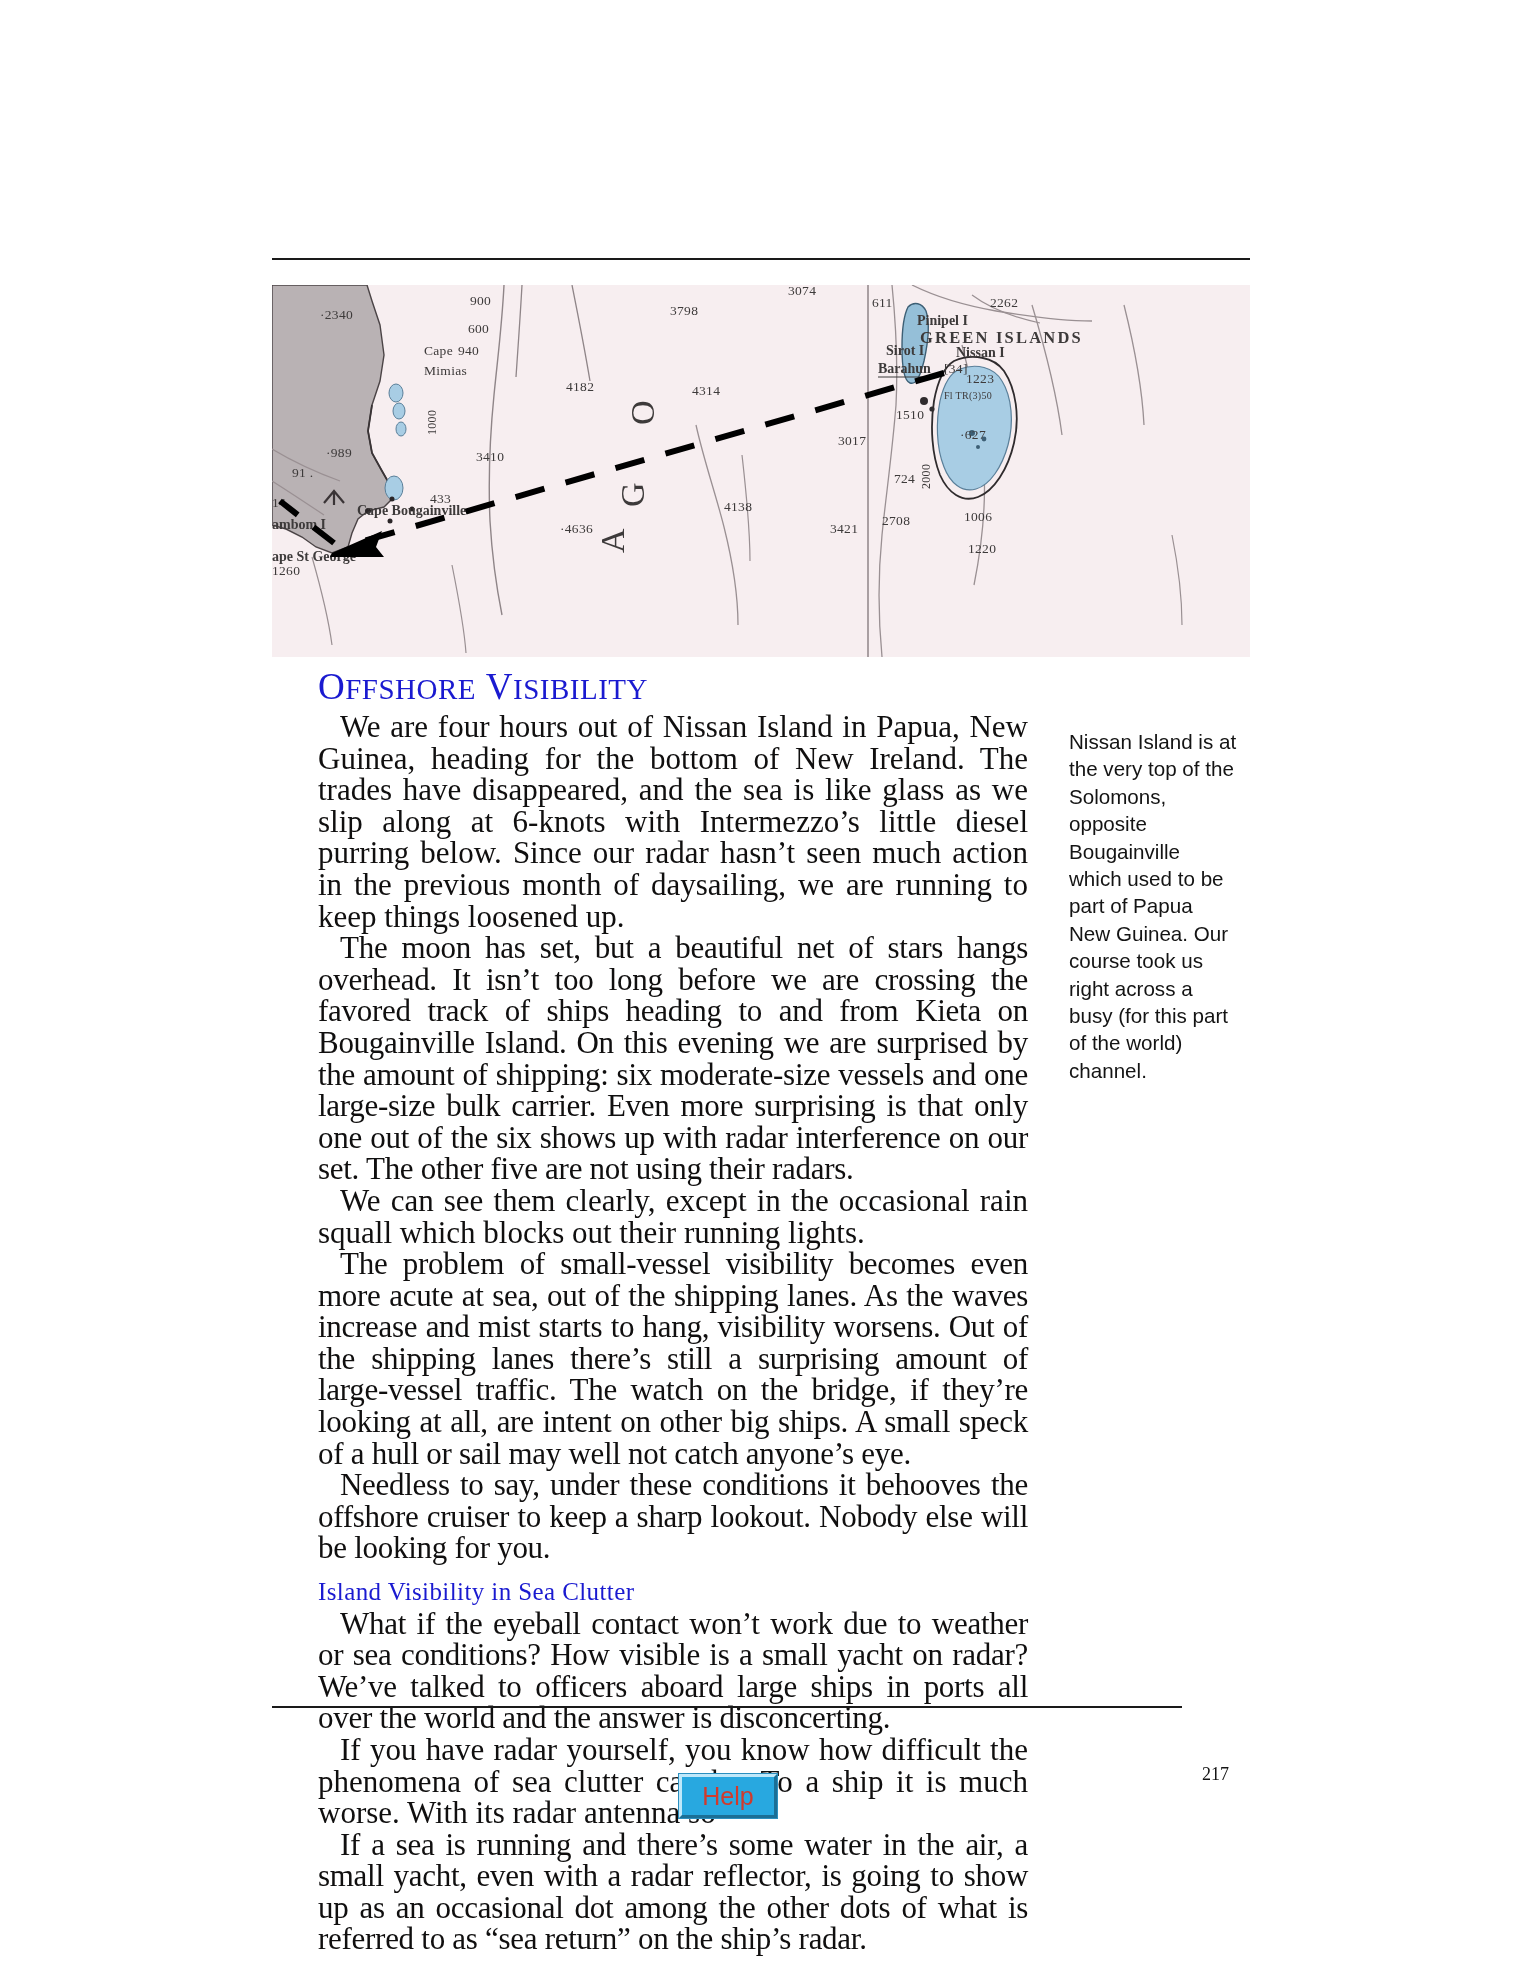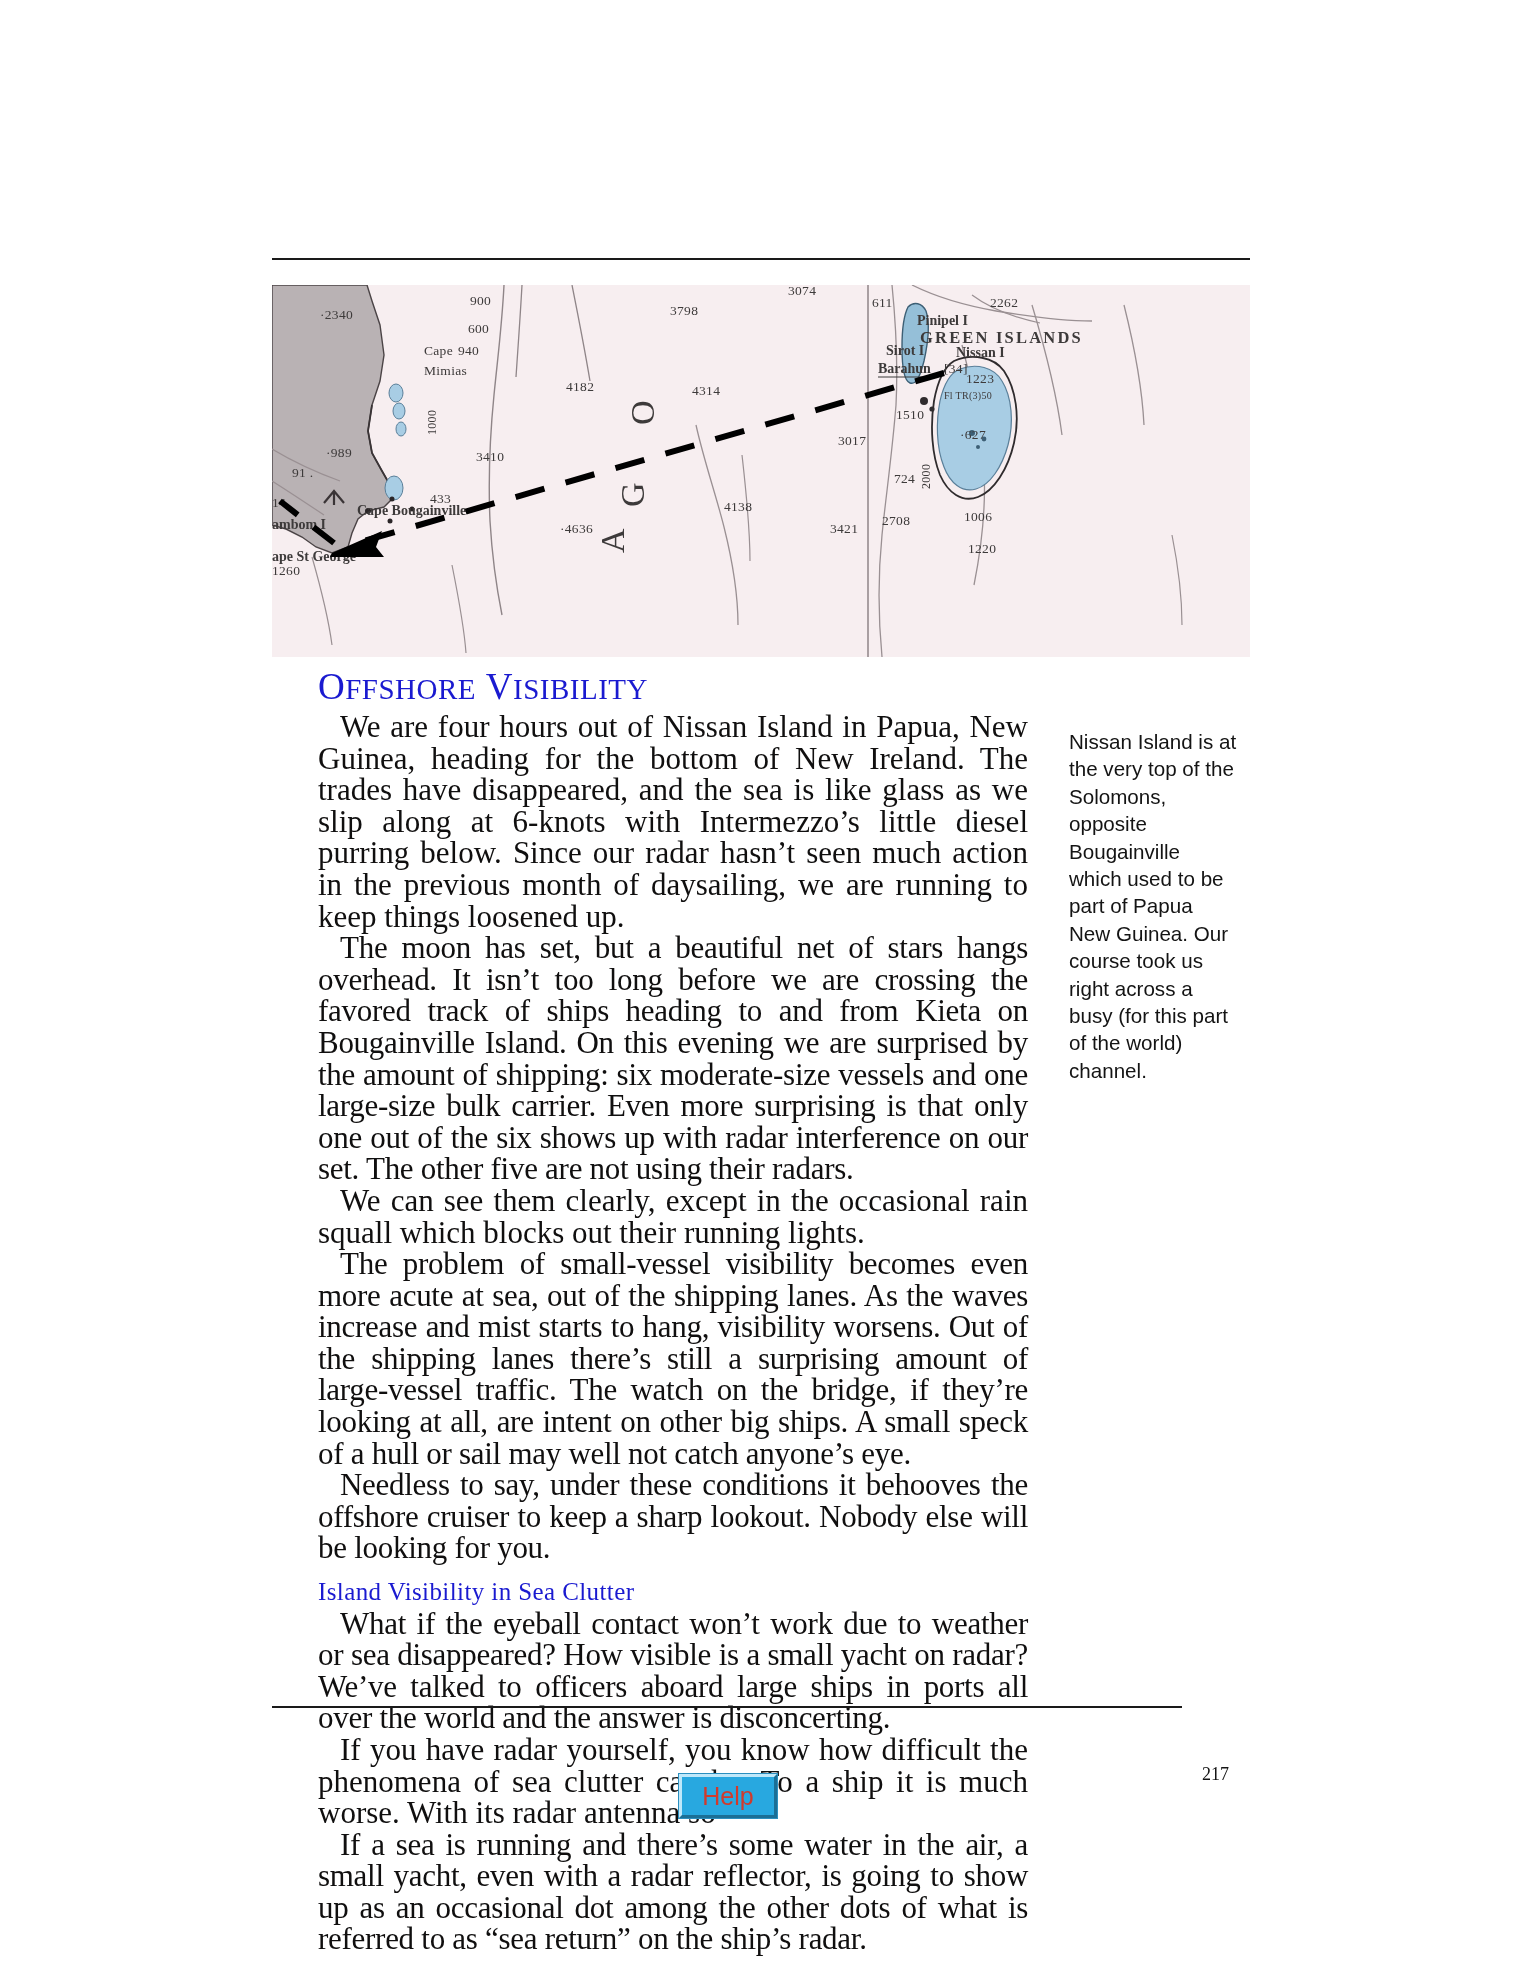--- a/index.html
+++ b/index.html
@@ -293,21 +293,21 @@
     </h1>
 
     <p class="para">We are four hours out of Nissan Island in Papua, New Guinea, heading for the bottom of New Ireland. The trades have disappeared, and the sea is like glass as we slip along at 6-knots with Intermezzo’s little diesel purring below. Since our radar hasn’t seen much action in the previous month of daysailing, we are running to keep things loosened up.</p>
     <p class="para tight">The moon has set, but a beautiful net of stars hangs overhead. It isn’t too long before we are crossing the favored track of ships heading to and from Kieta on Bougainville Island. On this evening we are surprised by the amount of shipping: six moderate-size vessels and one large-size bulk carrier. Even more surprising is that only one out of the six shows up with radar interference on our set. The other five are not using their radars.</p>
     <p class="para">We can see them clearly, except in the occasional rain squall which blocks out their running lights.</p>
     <p class="para tight">The problem of small-vessel visibility becomes even more acute at sea, out of the shipping lanes. As the waves increase and mist starts to hang, visibility worsens. Out of the shipping lanes there’s still a surprising amount of large-vessel traffic. The watch on the bridge, if they’re looking at all, are intent on other big ships. A small speck of a hull or sail may well not catch anyone’s eye.</p>
     <p class="para tight">Needless to say, under these conditions it behooves the offshore cruiser to keep a sharp lookout. Nobody else will be looking for you.</p>
 
     <h2 class="sub-title">Island Visibility in Sea Clutter</h2>
 
-    <p class="para tight">What if the eyeball contact won’t work due to weather or sea disappeared? How visible is a small yacht on radar? We’ve talked to officers aboard large ships in ports all over the world and the answer is disconcerting.</p>
+    <p class="para tight">What if the eyeball contact won’t work due to weather or sea conditions? How visible is a small yacht on radar? We’ve talked to officers aboard large ships in ports all over the world and the answer is disconcerting.</p>
     <p class="para">If you have radar yourself, you know how difficult the phenomena of sea clutter can be. To a ship it is much worse. With its radar antenna so</p>
     <p class="para tight">If a sea is running and there’s some water in the air, a small yacht, even with a radar reflector, is going to show up as an occasional dot among the other dots of what is referred to as “sea return” on the ship’s radar.</p>
   </div>
 
   <div class="side-col">
     <p class="side-note">Nissan Island is at the very top of the Solomons, opposite Bougainville which used to be part of Papua New Guinea. Our course took us right across a busy (for this part of the world) channel.</p>
   </div>
 
   <div class="rule-bottom"></div>
   <div class="page-number">217</div>

